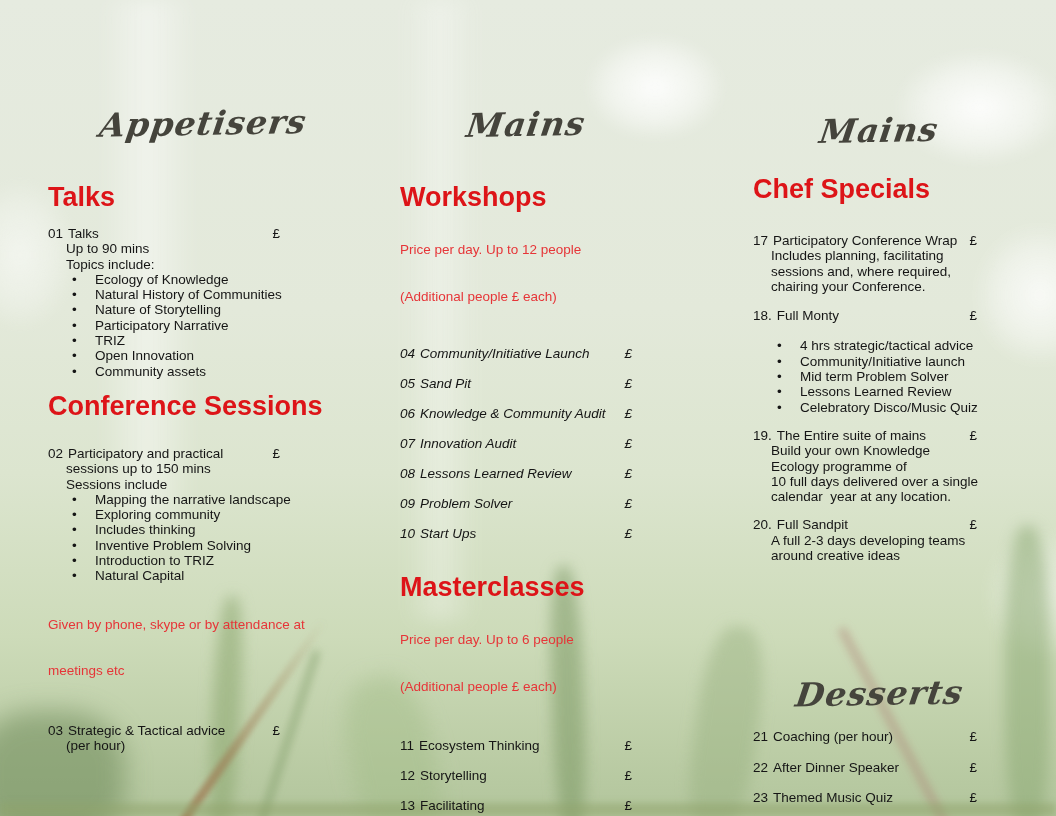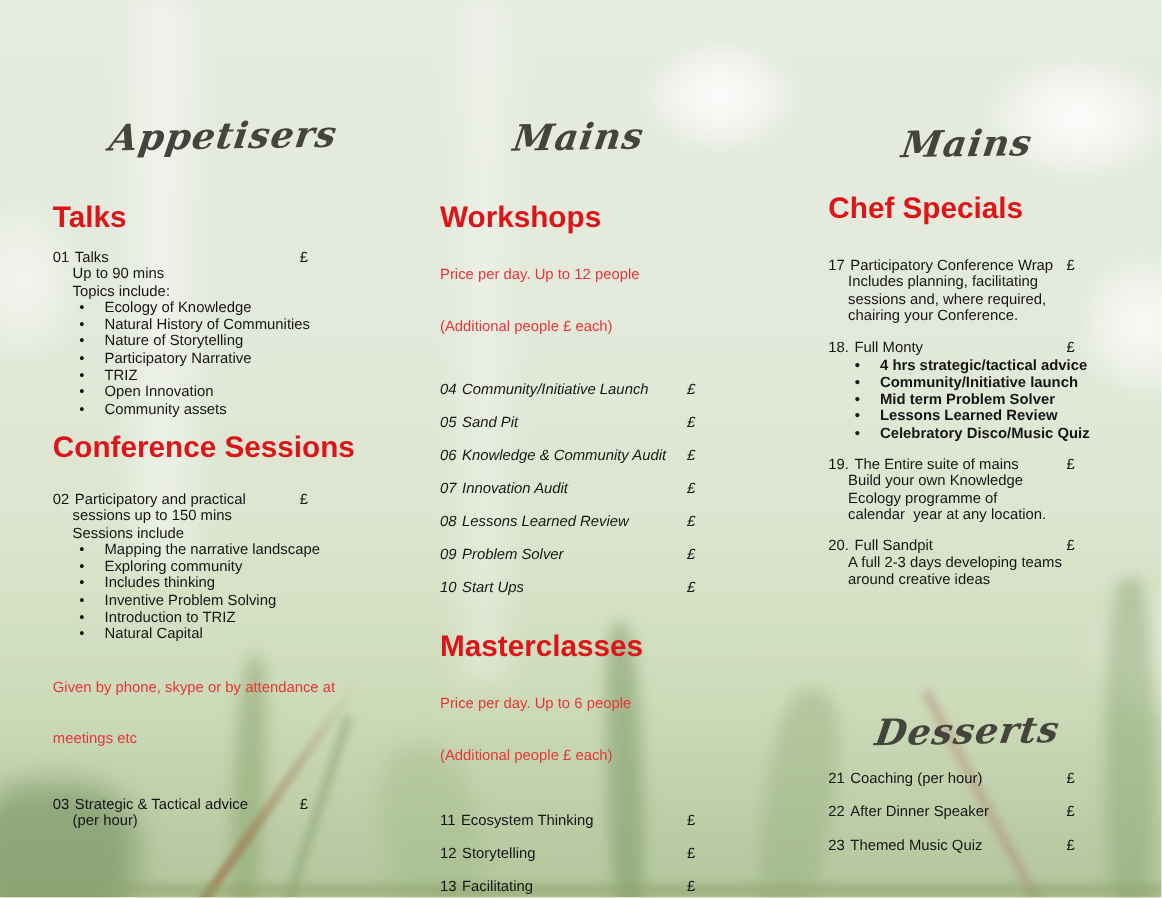--- a/index.html
+++ b/index.html
@@ -50,21 +50,21 @@
   #col2 .script-heading{margin-top:104px;}
   #t-workshops{margin-top:37px;}
   #workshops-list{margin-top:11px;font-style:italic;}
   #workshops-list .menu-item,#master-list .menu-item{margin-bottom:14.7px;}
   #t-master{margin-top:32px;}
   #master-list{margin-top:13px;}
   #col3 .script-heading{margin-top:110px;}
   #t-chef{margin-top:23px;}
   #item-17{margin-top:30px;}
   #item-18{margin-top:14px;}
-  #item-18 .bullets{margin-top:1px;font-weight:bold;}
+  #item-18 .bullets{margin-top:15px;}
   #item-19{margin-top:13px;}
   #item-20{margin-top:13px;}
   #desserts-heading{margin-top:12px;}
   #item-21{margin-top:14px;}
   #item-22,#item-23,#item-24{margin-top:15px;}
 </style>
 </head>
 <body>
 
 <div class="page">
@@ -259,20 +259,21 @@
     </div>
 
     <div class="menu-item" id="item-19">
       <div class="item-row">
         <span class="item-name"><span class="num">19.</span><span>The Entire suite of mains</span></span>
         <span class="price">£</span>
       </div>
       <div class="details">
         <div class="line">Build your own Knowledge</div>
         <div class="line">Ecology programme of</div>
+        <div class="line">10 full days delivered over a single</div>
         <div class="line">calendar  year at any location.</div>
       </div>
     </div>
 
     <div class="menu-item" id="item-20">
       <div class="item-row">
         <span class="item-name"><span class="num">20.</span><span>Full Sandpit</span></span>
         <span class="price">£</span>
       </div>
       <div class="details">

